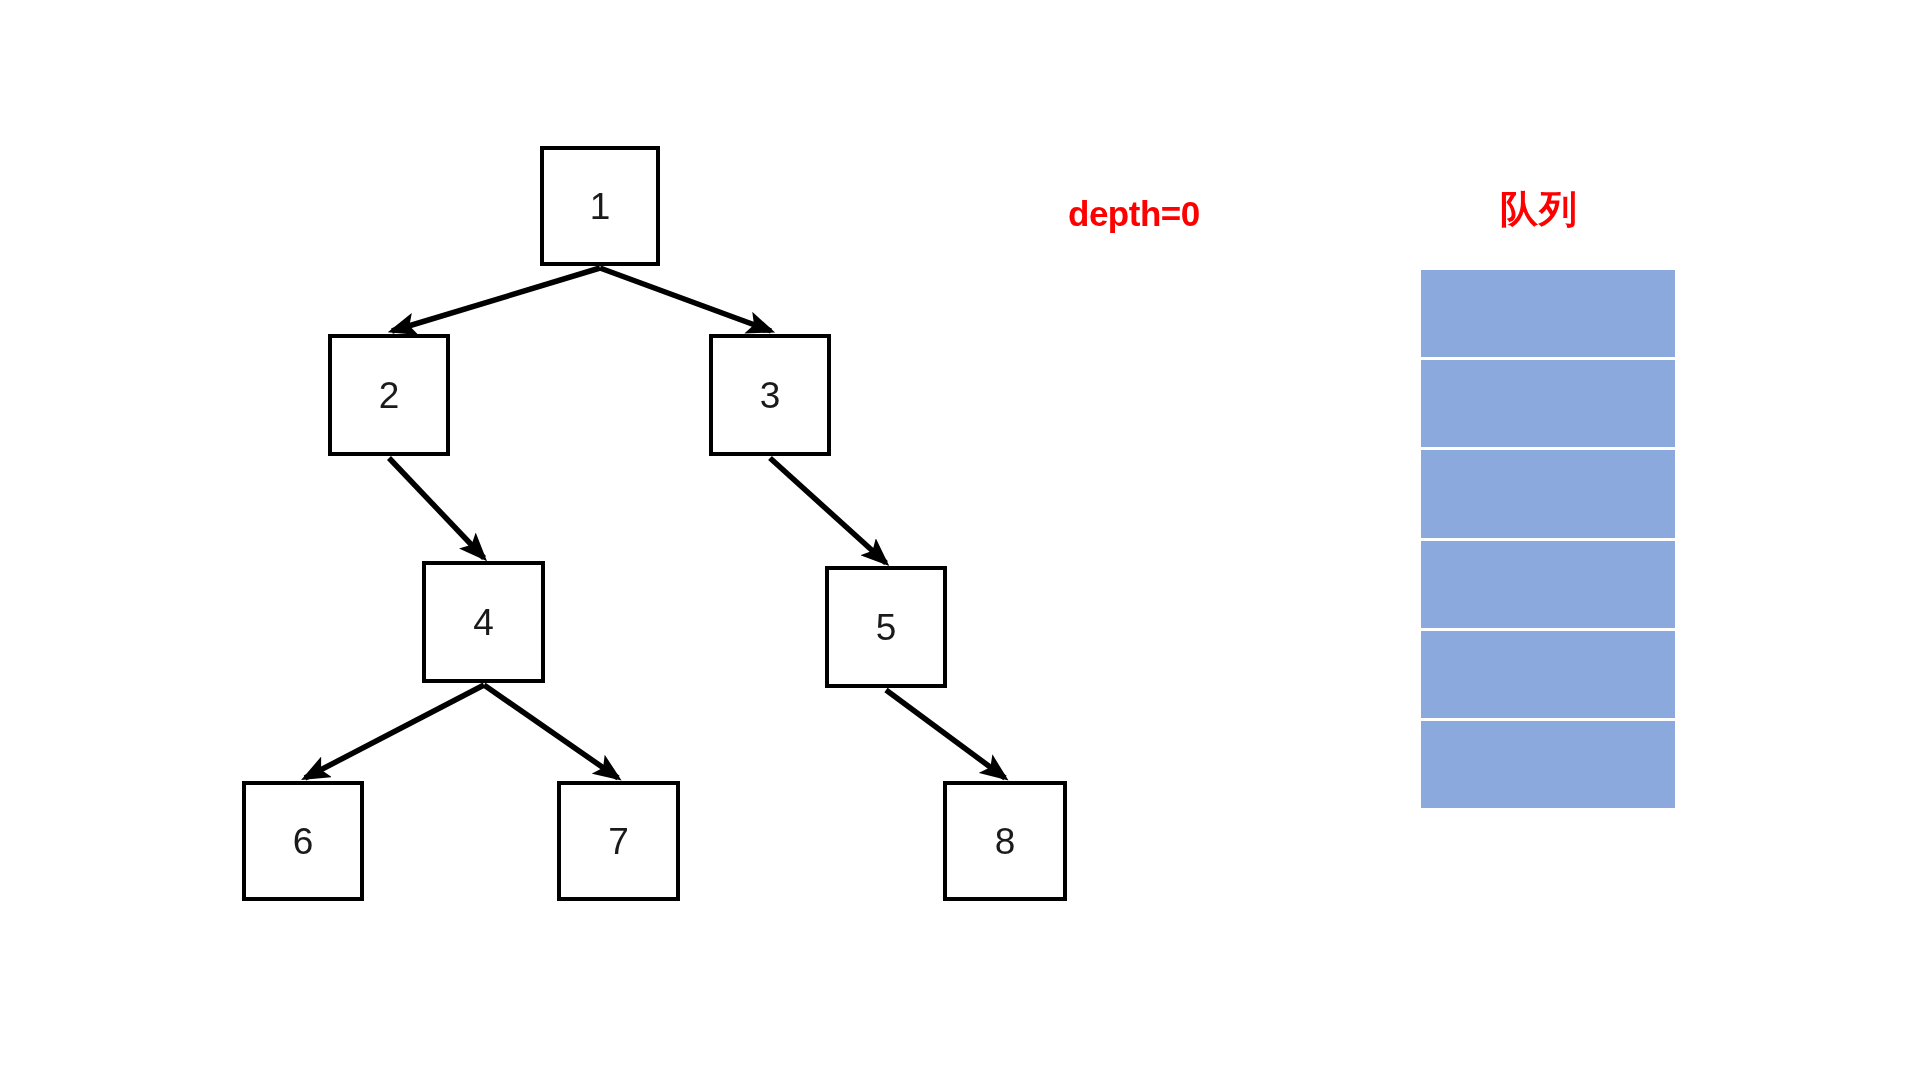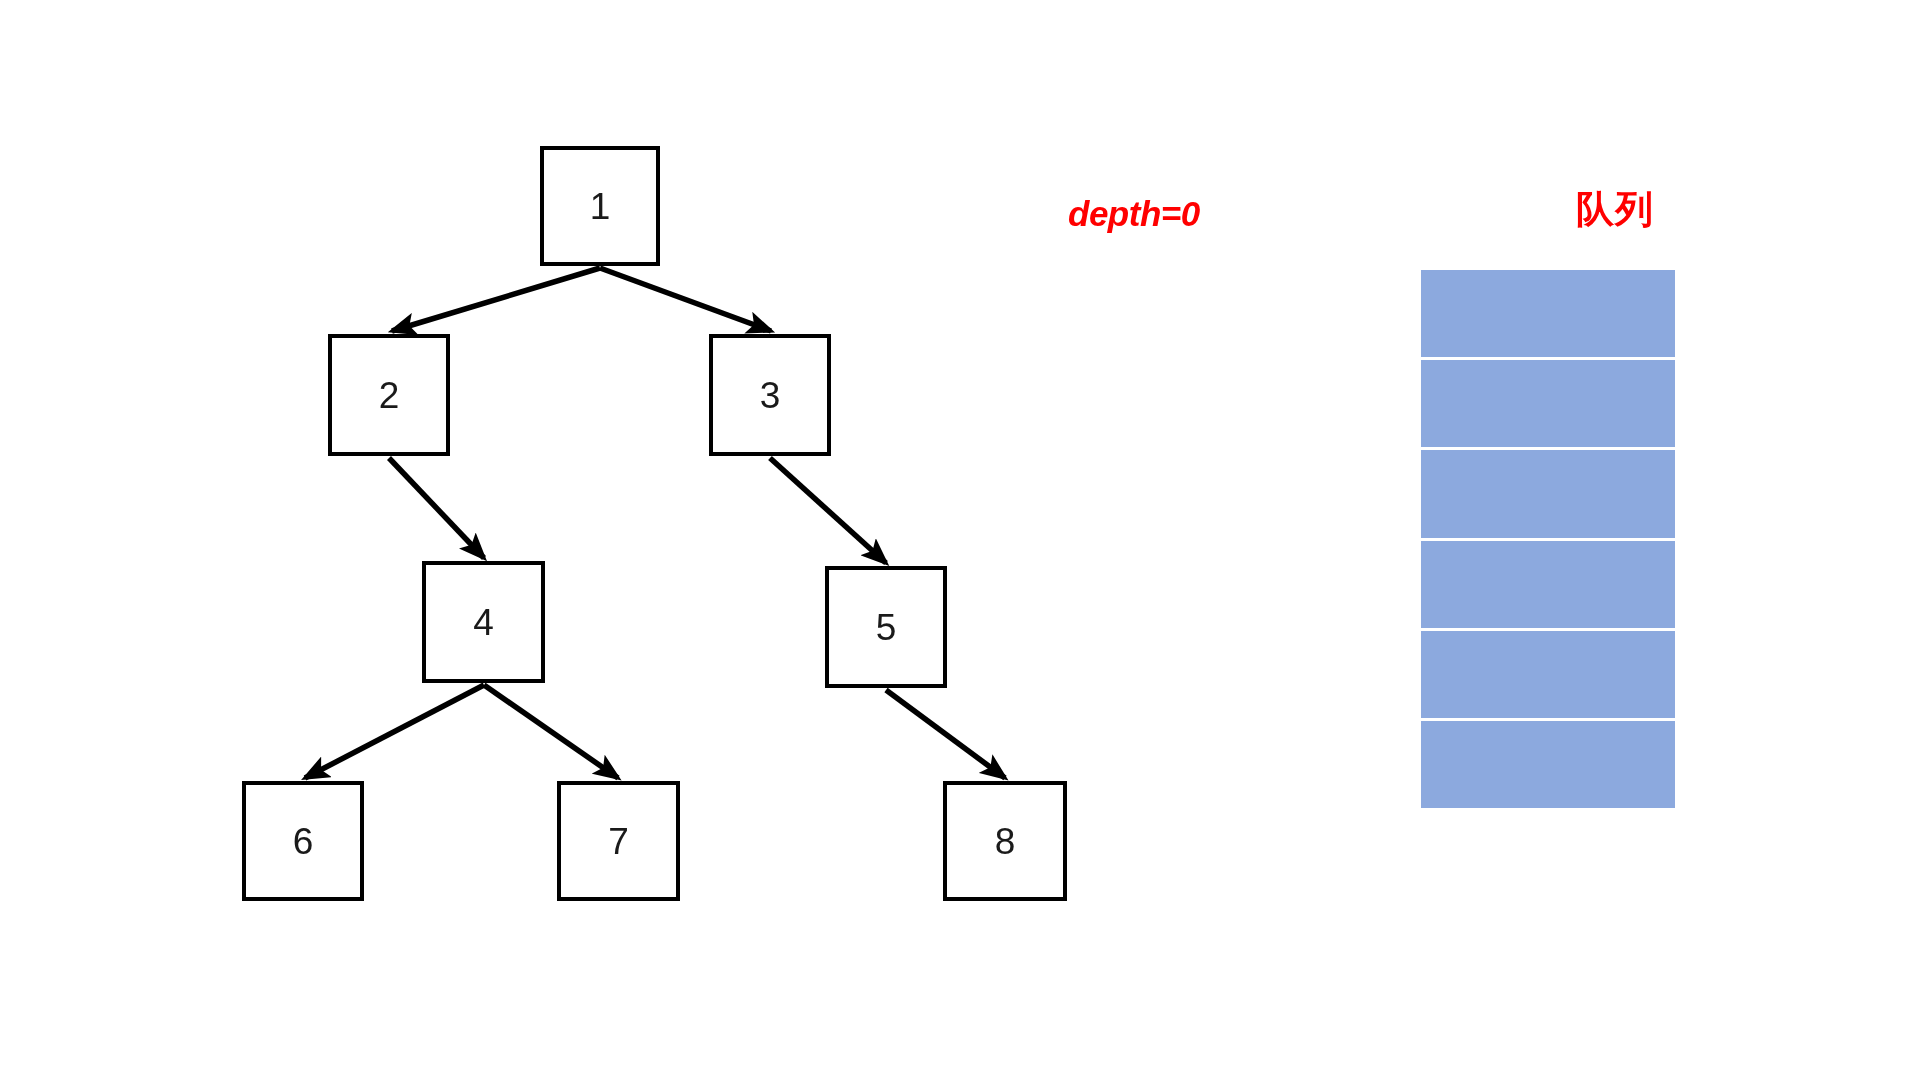--- a/index.html
+++ b/index.html
@@ -59,24 +59,23 @@
     font-family: "Liberation Sans", "DejaVu Sans", sans-serif;
     white-space: nowrap;
     line-height: 1;
     user-select: none;
   }
   #depth-label {
     left: 1068px;
     top: 196px;
     font-size: 35px;
     letter-spacing: -0.5px;
-    font-style: italic;
   }
   #queue-title {
-    left: 1576px;
+    left: 1500px;
     top: 190px;
     font-size: 38px;
     letter-spacing: 1px;
   }
 
   
   #queue-container {
     position: absolute;
     left: 1421px;
     top: 270px;

